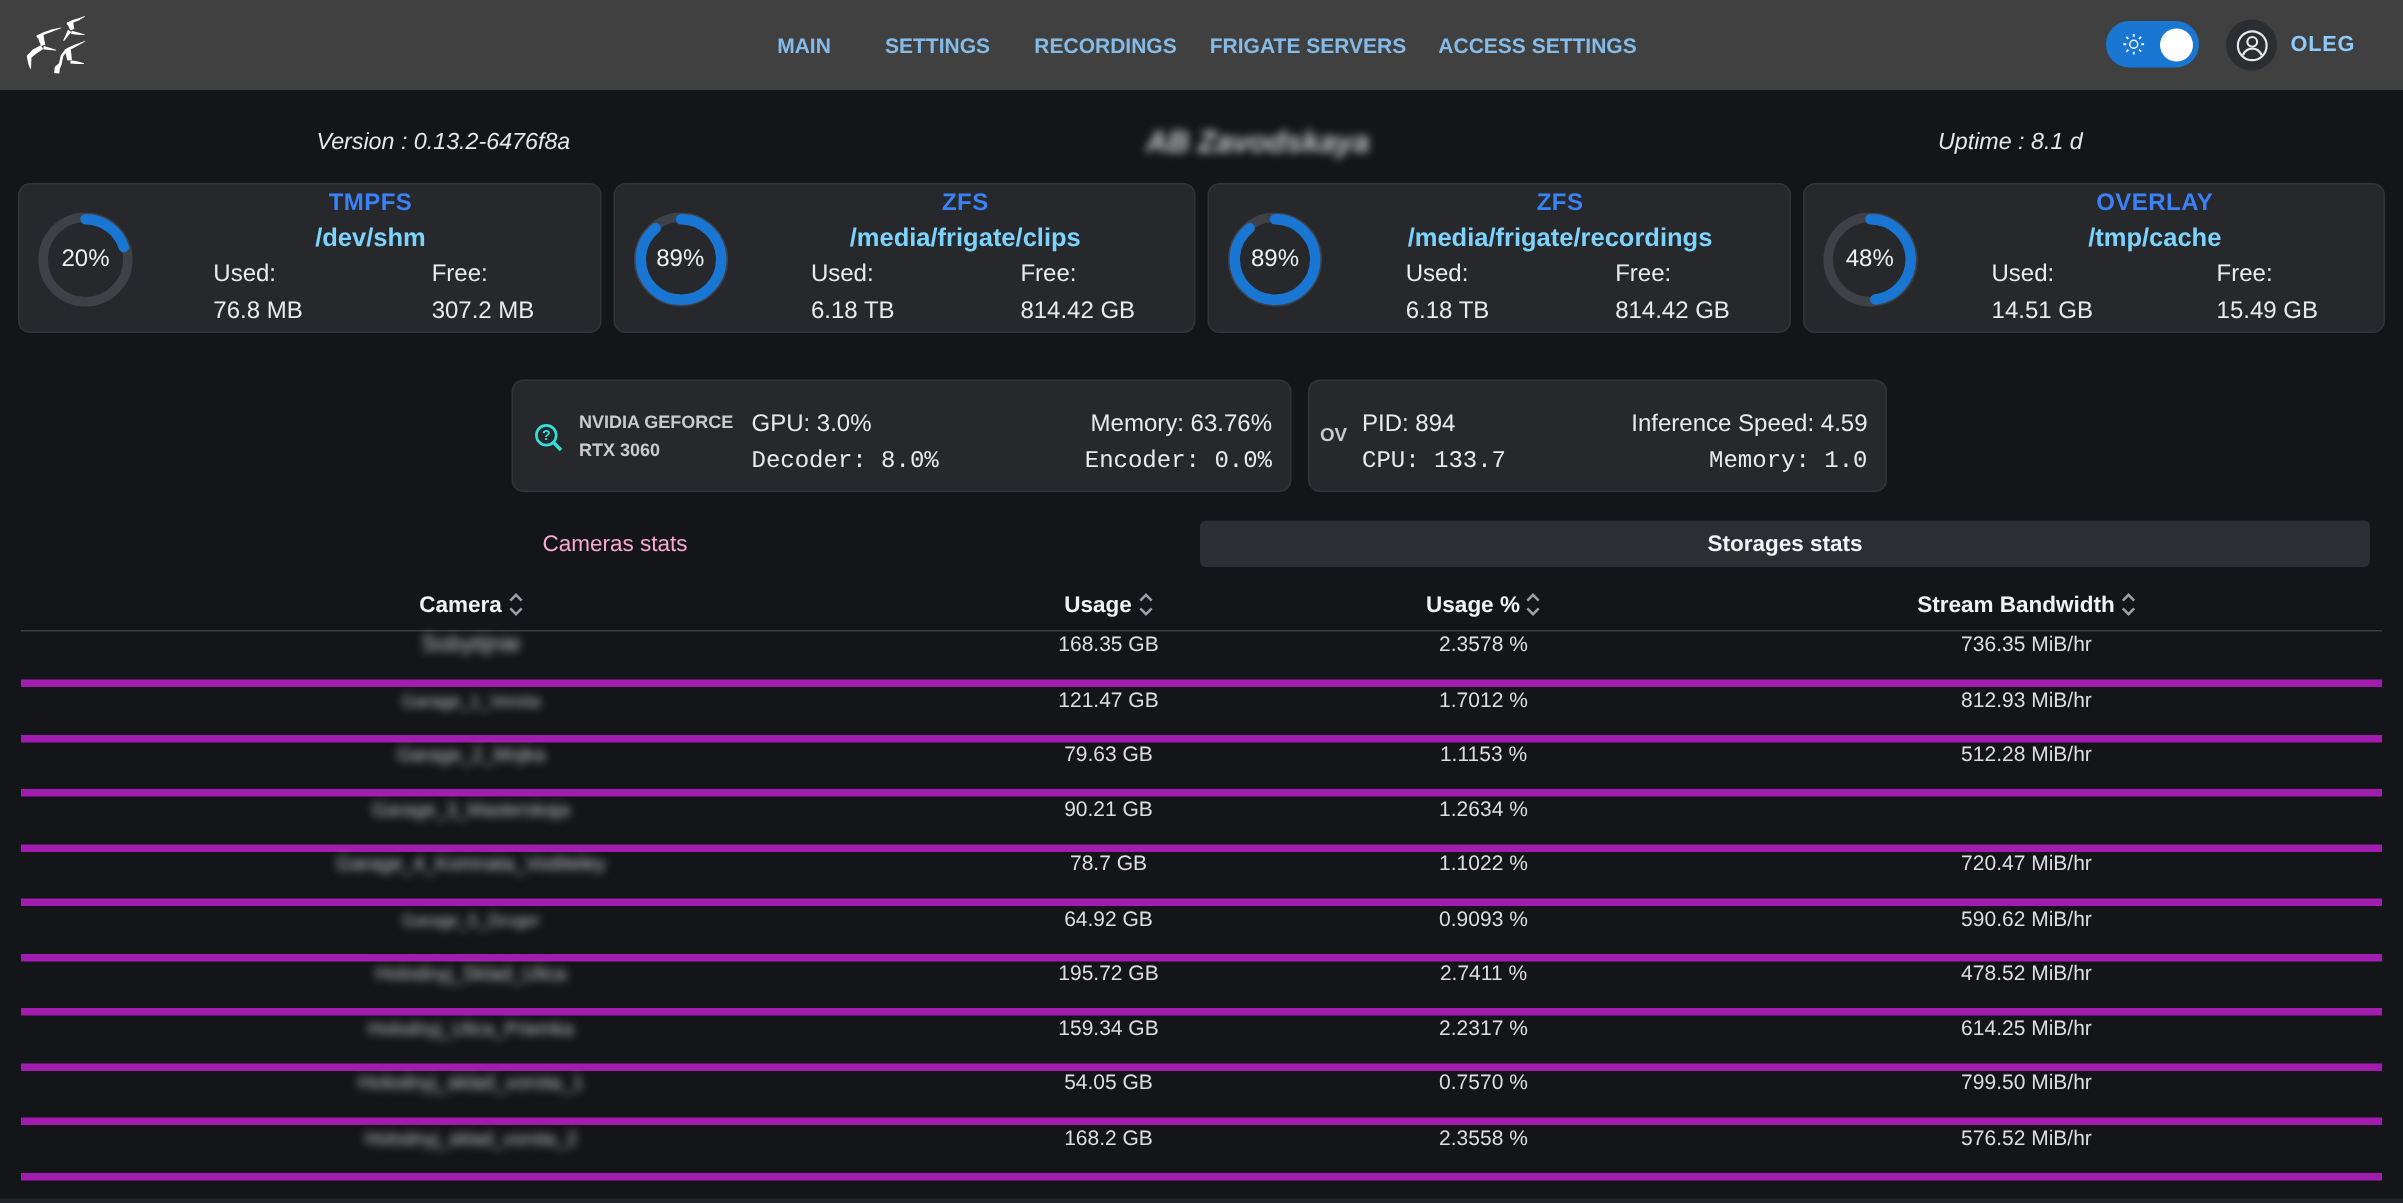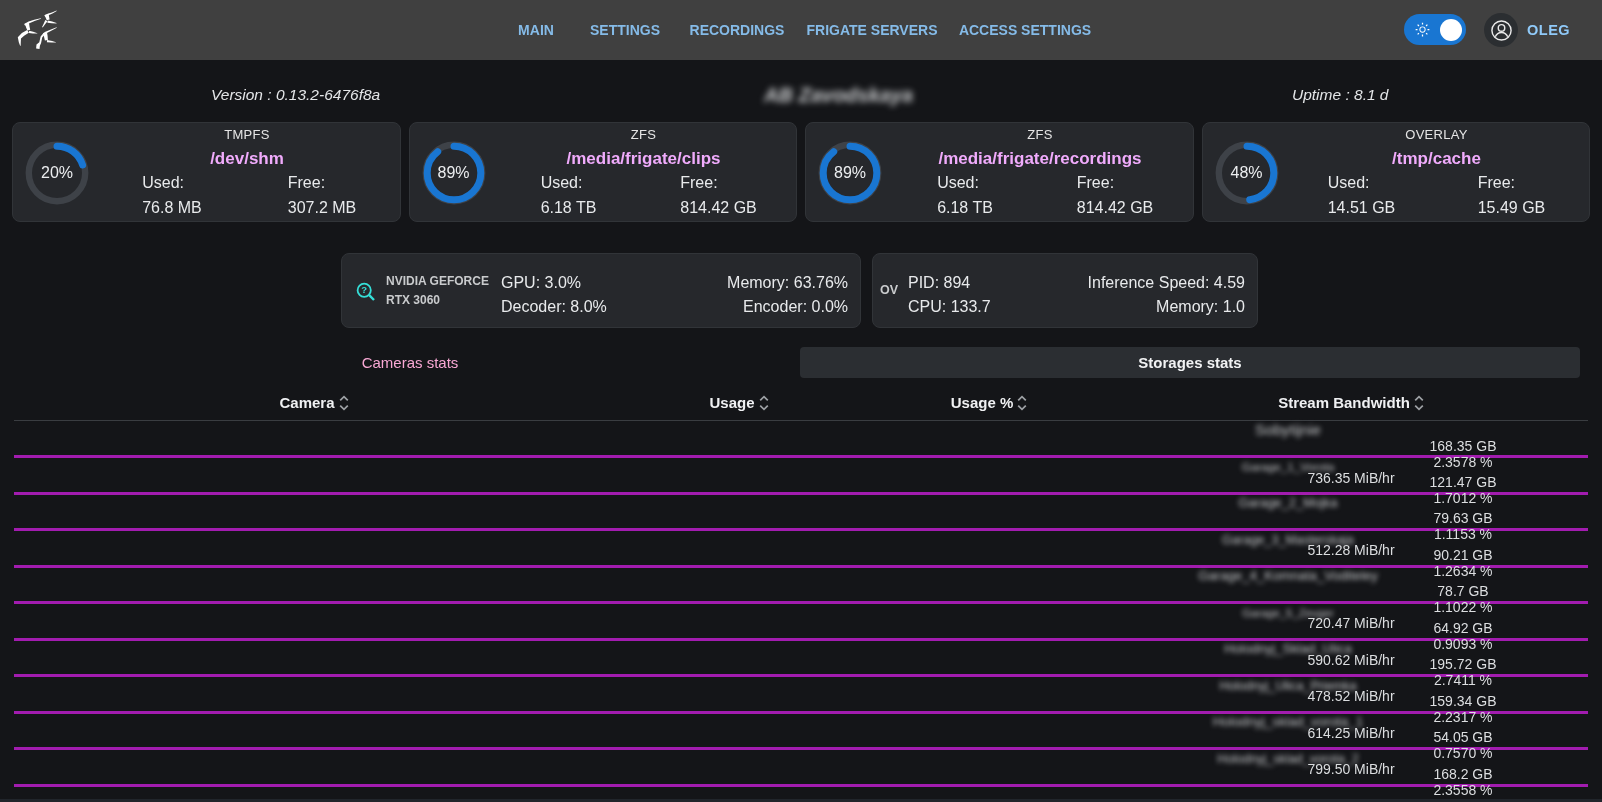--- a/index.html
+++ b/index.html
@@ -25,49 +25,49 @@
     color:#cbcdcf; filter:blur(3px); }
   .uptime { position:absolute; left:1292px; top:26px; }
   
   .cards { position:absolute; left:12px; top:122px; width:1578px; height:100px;
     display:flex; gap:8px; }
   .card { flex:1; background:#26282c; border:1px solid #313438; border-radius:8px; position:relative; }
   .ring { position:absolute; left:12px; top:18px; }
   .ringtxt { position:absolute; left:12px; top:18px; width:64px; height:64px;
     display:flex; align-items:center; justify-content:center; color:#eceef0; font-size:16px; }
   .ctext { position:absolute; left:84px; top:0; width:300px; height:100px; }
-  .clabel { position:absolute; top:4px; width:100%; text-align:center; color:#e5e5e5;
-    font-size:13px; font-weight:normal; letter-spacing:.3px; }
-  .cpath { position:absolute; top:26px; width:100%; text-align:center; color:#f0abfc;
+  .clabel { position:absolute; top:4px; width:100%; text-align:center; color:#3b82f6;
+    font-size:16px; font-weight:bold; letter-spacing:.3px; }
+  .cpath { position:absolute; top:26px; width:100%; text-align:center; color:#7dd3fc;
     font-size:17px; font-weight:bold; }
   .cols { position:absolute; left:0; top:47px; width:100%; display:flex; color:#e8eaec; font-size:16px; }
   .cols > div { width:50%; display:flex; justify-content:center; }
   .cols > div > div { text-align:left; line-height:25px; }
   
   .gcard { position:absolute; background:#26282c; border:1px solid #313438; border-radius:8px;
     height:75px; top:253px; color:#e8eaec; font-size:16px; }
   .g1 { left:341px; width:520px; }
   .g2 { left:872px; width:386px; }
   .gname { position:absolute; left:44px; top:18px; width:110px; color:#c9cbcd;
     font-size:12px; font-weight:bold; line-height:19px; }
   .gl1 { position:absolute; top:20px; }
-  .gl2 { position:absolute; top:44px; }
+  .gl2 { position:absolute; top:44px;font-family:Liberation Mono, monospace; }
   
   .tabs { position:absolute; left:20px; top:347px; width:1560px; height:31px; display:flex; }
   .tab { width:50%; height:31px; display:flex; align-items:center; justify-content:center;
     font-size:15px; border-radius:4px; }
   .tab.off { color:#f9a8d4; }
   .tab.on { background:#2b2e32; color:#f2f3f4; font-weight:bold; }
   
   .thead { position:absolute; left:14px; top:386px; width:1574px; height:35px;
     border-bottom:1px solid #3a3d41; display:flex; align-items:center;
     color:#f0f1f3; font-size:15px; font-weight:bold; }
   .trow { position:absolute; left:14px; width:1574px; height:37px;
-    border-bottom:3px solid #a21caf; display:flex; align-items:flex-end;
-    color:#dcdee0; font-size:14px;flex-direction:column; }
+    border-bottom:5px solid #a21caf; display:flex; align-items:flex-start;
+    color:#dcdee0; font-size:14px; }
   .c1 { width:600px; text-align:center; }
   .c2 { width:250px; text-align:center; }
   .c3 { width:250px; text-align:center; }
   .c4 { width:474px; text-align:center; }
   .camname { filter:blur(2.8px); color:#c4c6c8; }
   .sorticon { display:inline-block; vertical-align:-4px; margin-left:4px; }
 </style>
 </head>
 <body>
 
@@ -242,20 +242,21 @@
 <div class="trow" style="top:421px">
     <div class="c1"><span class="camname" style="font-size:15.2px">Sobytijnie</span></div>
     <div class="c2">168.35 GB</div>
     <div class="c3">2.3578 %</div>
     <div class="c4">736.35 MiB/hr</div>
   </div>
 <div class="trow" style="top:458px">
     <div class="c1"><span class="camname" style="font-size:11.7px">Garage_1_Vorota</span></div>
     <div class="c2">121.47 GB</div>
     <div class="c3">1.7012 %</div>
+    <div class="c4">812.93 MiB/hr</div>
   </div>
 <div class="trow" style="top:494px">
     <div class="c1"><span class="camname" style="font-size:12.9px">Garage_2_Mojka</span></div>
     <div class="c2">79.63 GB</div>
     <div class="c3">1.1153 %</div>
     <div class="c4">512.28 MiB/hr</div>
   </div>
 <div class="trow" style="top:531px">
     <div class="c1"><span class="camname" style="font-size:12.7px">Garage_3_Masterskaja</span></div>
     <div class="c2">90.21 GB</div>

